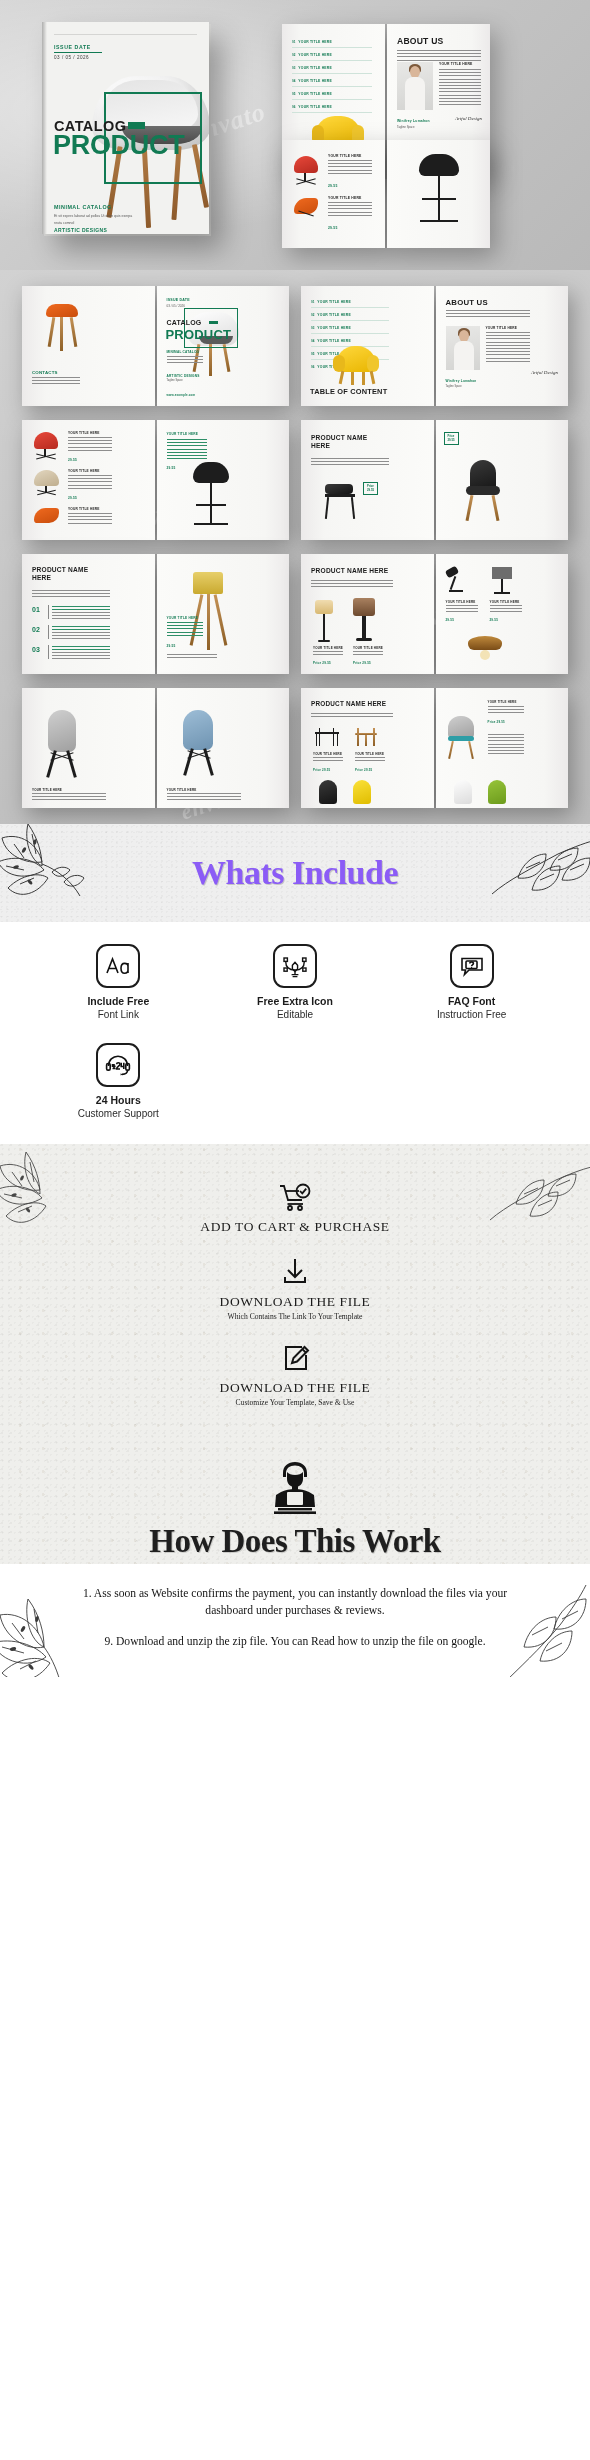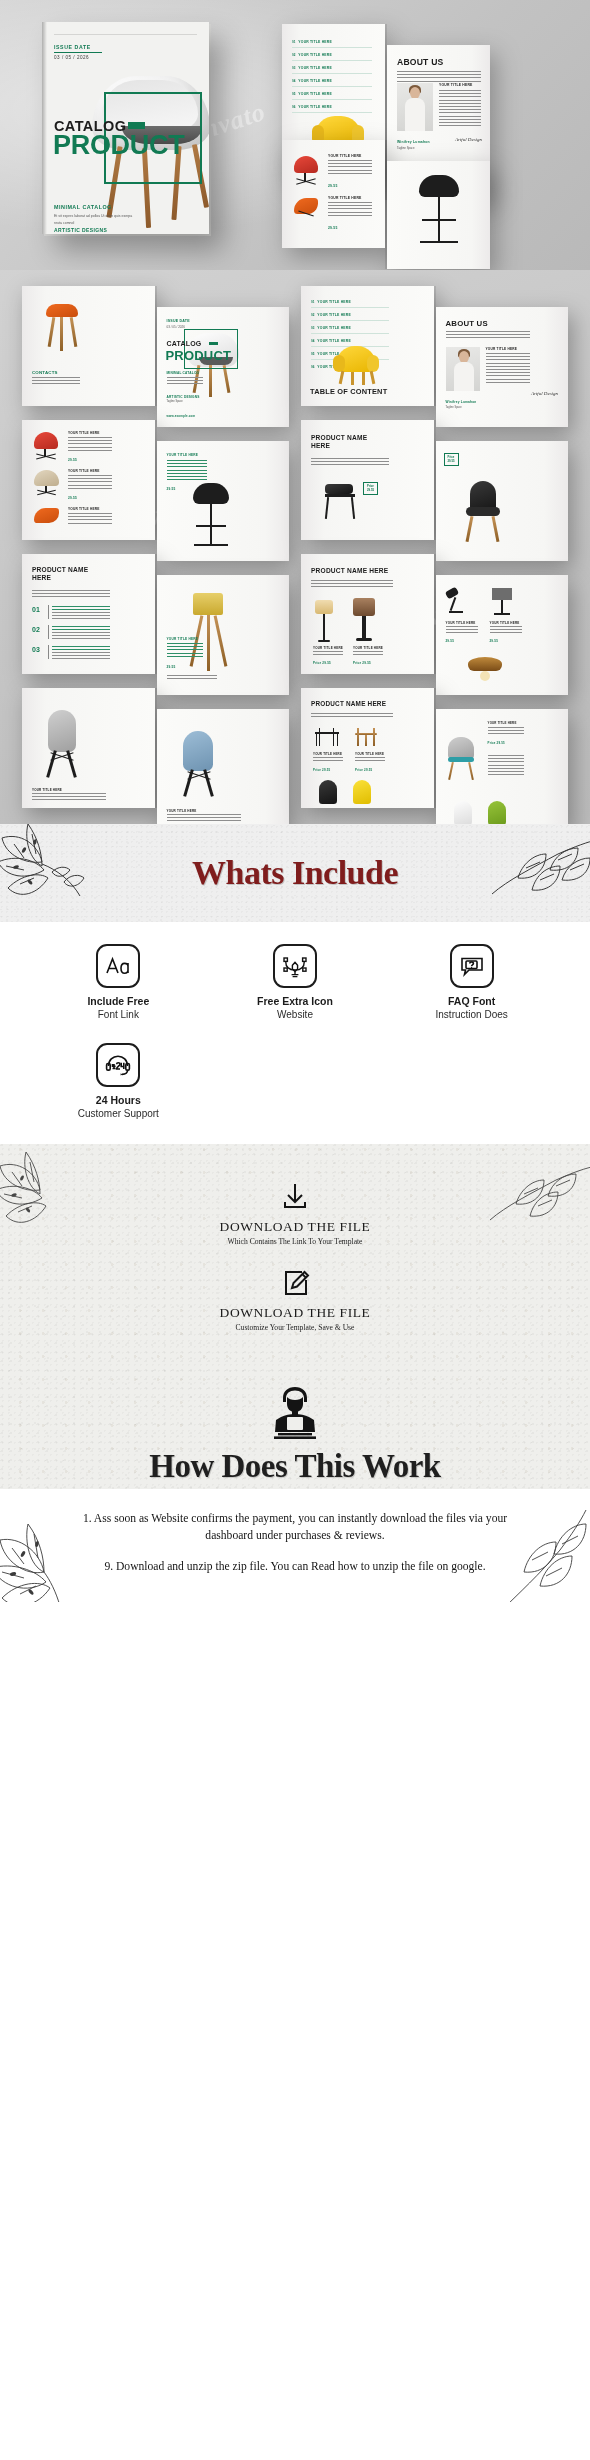--- a/index.html
+++ b/index.html
@@ -80,21 +80,21 @@
     letter-spacing:-.3px;color:#117a53;line-height:1;
   }
   .cov-minimal{position:absolute;left:12px;top:182px;font-size:5.4px;font-weight:bold;letter-spacing:.5px;color:#117a53;}
   .cov-body{position:absolute;left:12px;top:191px;width:80px;font-size:3.5px;line-height:1.9;color:#585858;}
   .cov-artistic{position:absolute;left:12px;top:205px;font-size:5px;font-weight:bold;letter-spacing:.4px;color:#117a53;}
 
   
   .spread{position:absolute;display:flex;filter:drop-shadow(6px 9px 12px rgba(0,0,0,.28));}
   .pg{background:#f4f4f2;position:relative;overflow:hidden;}
   .pg.left{background:linear-gradient(90deg,#eceaea 0%,#f6f6f4 18%,#fbfbf9 100%);}
-  .pg.right{background:linear-gradient(270deg,#eceaea 0%,#f6f6f4 18%,#fbfbf9 100%);margin-top:21px;}
+  .pg.right{background:linear-gradient(270deg,#eceaea 0%,#f6f6f4 18%,#fbfbf9 100%);}
   .spine{width:2px;background:linear-gradient(90deg,rgba(0,0,0,.16),rgba(0,0,0,.04),rgba(0,0,0,.16));}
 
   
   .toc-spread{left:282px;top:24px;}
   .toc-spread .pg{width:103px;height:155px;}
   .toc-row{position:absolute;display:flex;align-items:center;gap:3px;}
   .toc-num{font-size:3px;font-weight:bold;color:#117a53;}
   .toc-t{font-size:3.4px;font-weight:bold;color:#117a53;letter-spacing:.2px;}
   .toc-rule{position:absolute;height:1px;background:#cfe3da;}
   .yellow-chair{
@@ -171,21 +171,21 @@
       radial-gradient(circle at 12% 22%, rgba(0,0,0,.035) 0 1px, transparent 1px),
       radial-gradient(circle at 62% 71%, rgba(0,0,0,.03) 0 1px, transparent 1px),
       radial-gradient(circle at 33% 58%, rgba(0,0,0,.03) 0 1px, transparent 1px);
     background-size:7px 7px, 11px 11px, 5px 5px;
   }
   .band h2{
     font-family:"Liberation Serif",serif;
     font-weight:bold;
     font-size:34px;
     letter-spacing:-.5px;
-    color:#7f1d1d;
+    color:#8b5cf6;
     position:relative;
     text-shadow:1px 1px 0 rgba(0,0,0,.18);
   }
   .floral{position:absolute;opacity:.85;}
   .floral.left{left:-6px;top:-4px;width:110px;height:100px;}
   .floral.right{right:-8px;top:0;width:110px;height:100px;}
 
   .features{
     background:#fff;padding:22px 34px 24px 34px;
     display:grid;grid-template-columns:repeat(3,1fr);
@@ -706,34 +706,34 @@
           <rect x="20.6" y="4" width="3.4" height="3.4"></rect>
         <rect x="2" y="14" width="3.2" height="3.2"></rect>
           <rect x="20.8" y="14" width="3.2" height="3.2"></rect>
         <path d="M3.7 7.4 C3.7 13 7 16 13 16 C19 16 22.3 13 22.3 7.4"></path>
         <path d="M10.4 11.2 L13 8.4 L15.6 11.2 L15.6 15 L13 17.6 L10.4 15 Z"></path>
         <path d="M13 17.6 L13 20"></path>
         <path d="M9.6 20.6 L16.4 20.6 M10.6 22.6 L15.4 22.6"></path>
       </svg>
     </div>
     <div class="t1">Free Extra Icon</div>
-    <div class="t2">Website</div>
+    <div class="t2">Editable</div>
   </div>
 
   <div class="feat">
     <div class="ico">
       <svg width="26" height="24" viewBox="0 0 26 24" fill="none" stroke="#111" stroke-width="1.6">
         <path d="M3 4.5 L23 4.5 L23 16 L10 16 L5.5 20.5 L6.5 16 L3 16 Z"></path>
         <rect x="7" y="7" width="11" height="7.5" rx="1"></rect>
         <path d="M10.8 9.6 C10.8 8.5 11.6 8 12.6 8 C13.7 8 14.4 8.7 14.4 9.6 C14.4 10.9 12.6 11 12.6 12.2"></path>
         <circle cx="12.6" cy="13.6" r=".7" fill="#111" stroke="none"></circle>
       </svg>
     </div>
     <div class="t1">FAQ Font</div>
-    <div class="t2">Instruction Does</div>
+    <div class="t2">Instruction Free</div>
   </div>
 
   <div class="feat">
     <div class="ico">
       <svg width="28" height="24" viewBox="0 0 28 24" fill="none" stroke="#111" stroke-width="1.6">
         <path d="M4.5 13 C4.5 7.2 8.8 3.2 14 3.2 C19.2 3.2 23.5 7.2 23.5 13"></path>
         <rect x="2.6" y="10.5" width="3.6" height="6.6" rx="1.4"></rect>
         <rect x="21.8" y="10.5" width="3.6" height="6.6" rx="1.4"></rect>
         <path d="M23.6 17.1 C23.6 20 21 21.4 18 21.4"></path>
         <path d="M16.6 20.2 L18.4 21.4 L16.6 22.6 Z" fill="#111" stroke="none"></path>
@@ -771,20 +771,34 @@
         <path d="M28 56 C32 42 44 32 56 32 C56 46 46 58 28 56 Z"></path>
         <path d="M42 68 C46 52 58 44 70 44 C70 58 60 70 42 68 Z"></path>
         <path d="M60 48 C64 34 76 26 88 26 C88 40 78 50 60 48 Z"></path>
         <path d="M36 46 L50 40 M50 58 L64 52 M68 38 L82 32"></path>
       </g>
     </svg>
   </div>
 
   <div class="steps">
 
+    <div class="step">
+      <div class="sico">
+        <svg width="36" height="30" viewBox="0 0 36 30" fill="none" stroke="#141414" stroke-width="1.8">
+          <path d="M3 4 L7 4 L11 18 L25 18"></path>
+          <path d="M9 9 L22 9"></path>
+          <path d="M10.5 22 L26 22"></path>
+          <circle cx="13" cy="26" r="2"></circle>
+            <circle cx="23" cy="26" r="2"></circle>
+          <circle cx="26" cy="9" r="6.5"></circle>
+          <path d="M23 9 L25.3 11.4 L29.2 6.6"></path>
+        </svg>
+      </div>
+      <div class="s1">ADD TO CART &amp; PURCHASE</div>
+    </div>
 
     <div class="step">
       <div class="sico">
         <svg width="32" height="30" viewBox="0 0 32 30" fill="none" stroke="#141414" stroke-width="2">
           <path d="M16 2 L16 19"></path>
           <path d="M9 13 L16 20 L23 13"></path>
           <path d="M6 20 L6 25 L26 25 L26 20"></path>
         </svg>
       </div>
       <div class="s1">DOWNLOAD THE FILE</div>

